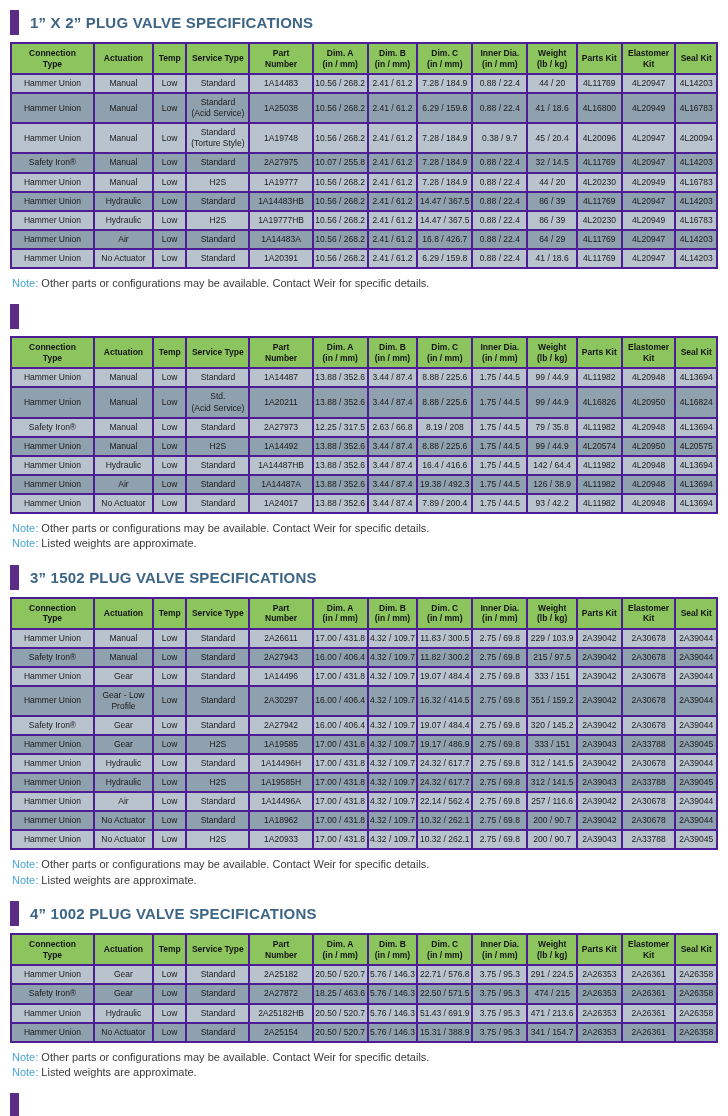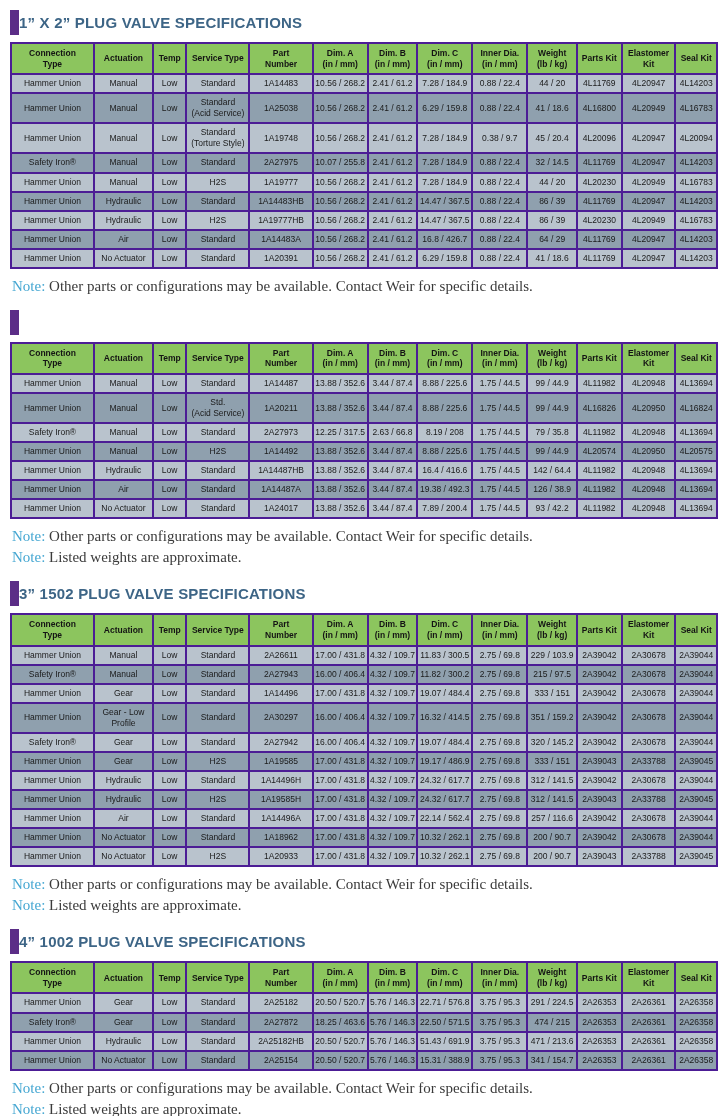--- a/index.html
+++ b/index.html
@@ -9,20 +9,21 @@
     font-family: "Liberation Sans", sans-serif;
     color: #1a1a1a;
   }
   .page { padding: 4px 10px 6px 10px; }
 
   .spec-section { margin-bottom: 4px; }
 
   .section-title {
     display: flex;
     align-items: center;
+    gap: 11px;
     margin: 6px 0 7px 0;
   }
   .accent-bar {
     width: 9px;
     height: 25px;
     background: #5b2d87;
     flex: 0 0 auto;
   }
   .section-title h2 {
     margin: 0;
@@ -57,24 +58,23 @@
     vertical-align: middle;
     padding: 3px 1px;
     white-space: pre-line;
     overflow: hidden;
   }
   tbody tr:nth-child(odd) td { background: #b9c3cd; }
   tbody tr:nth-child(even) td { background: #8fa0ae; }
 
   .notes {
     margin: 7px 0 13px 2px;
-    font-size: 15px;
+    font-size: 11px;
     line-height: 1.4;
     color: #3a3a3a;
-    font-family: Liberation Serif, serif;
   }
   .note-line { }
   .note-label { color: #45a7d2; }
 
   col.c-conn  { width: 11.9%; }
   col.c-act   { width: 8.4%; }
   col.c-temp  { width: 4.6%; }
   col.c-serv  { width: 9.0%; }
   col.c-part  { width: 9.0%; }
   col.c-dima  { width: 7.8%; }

